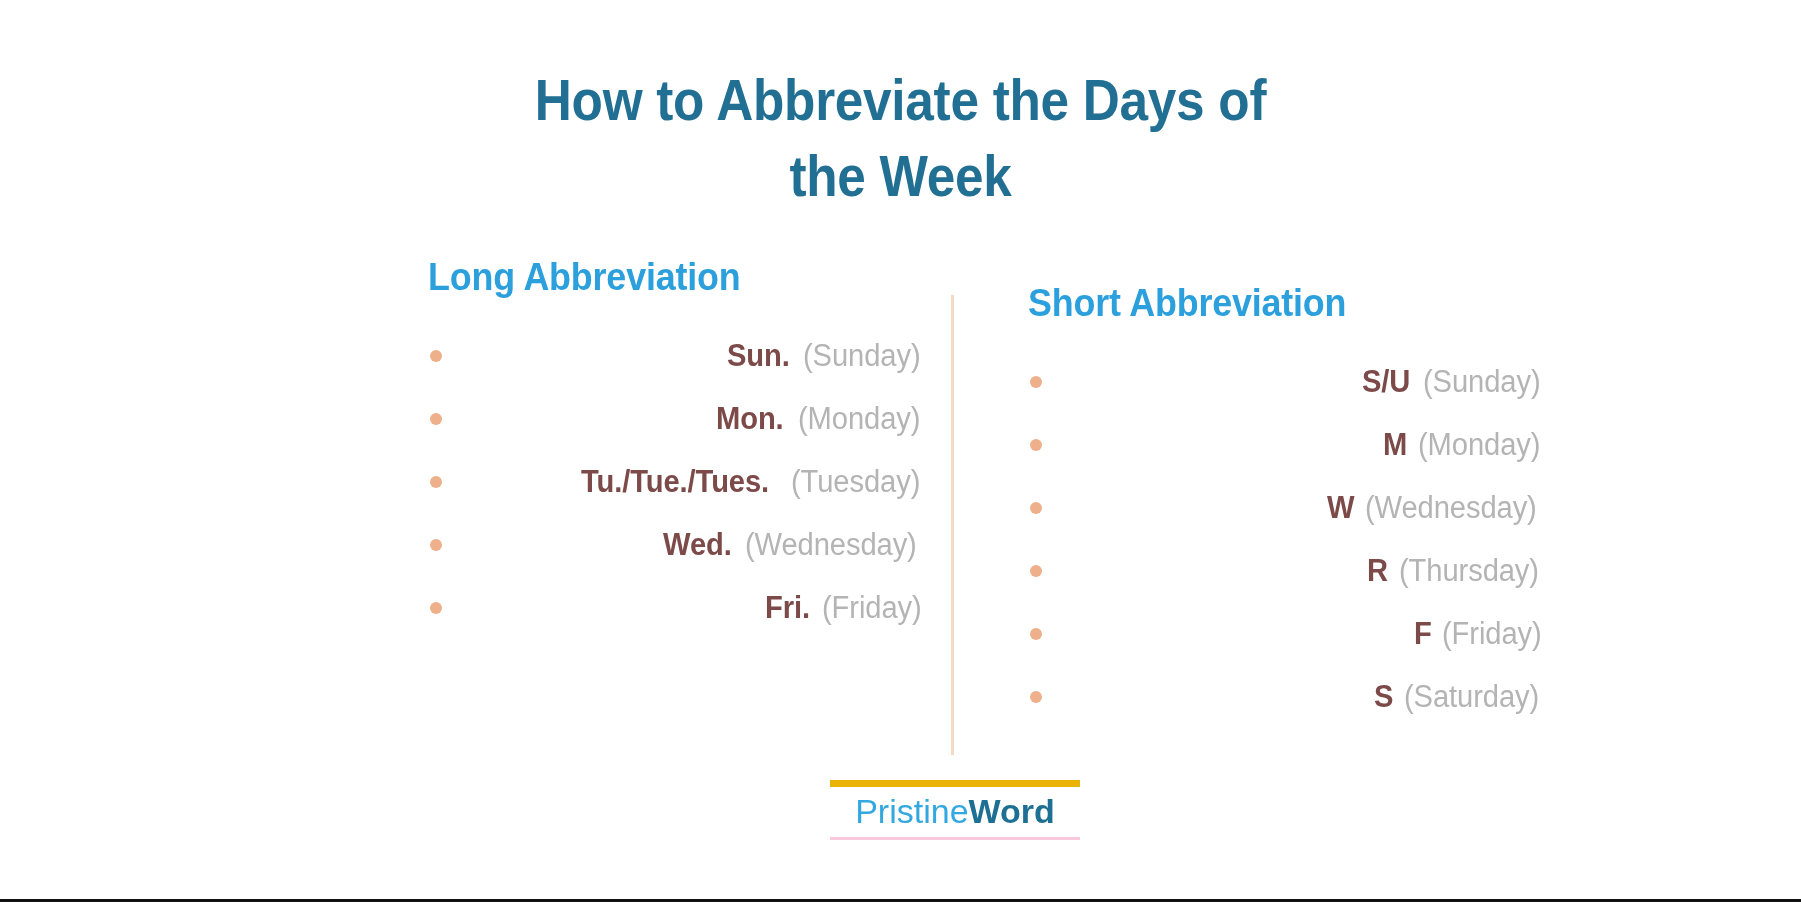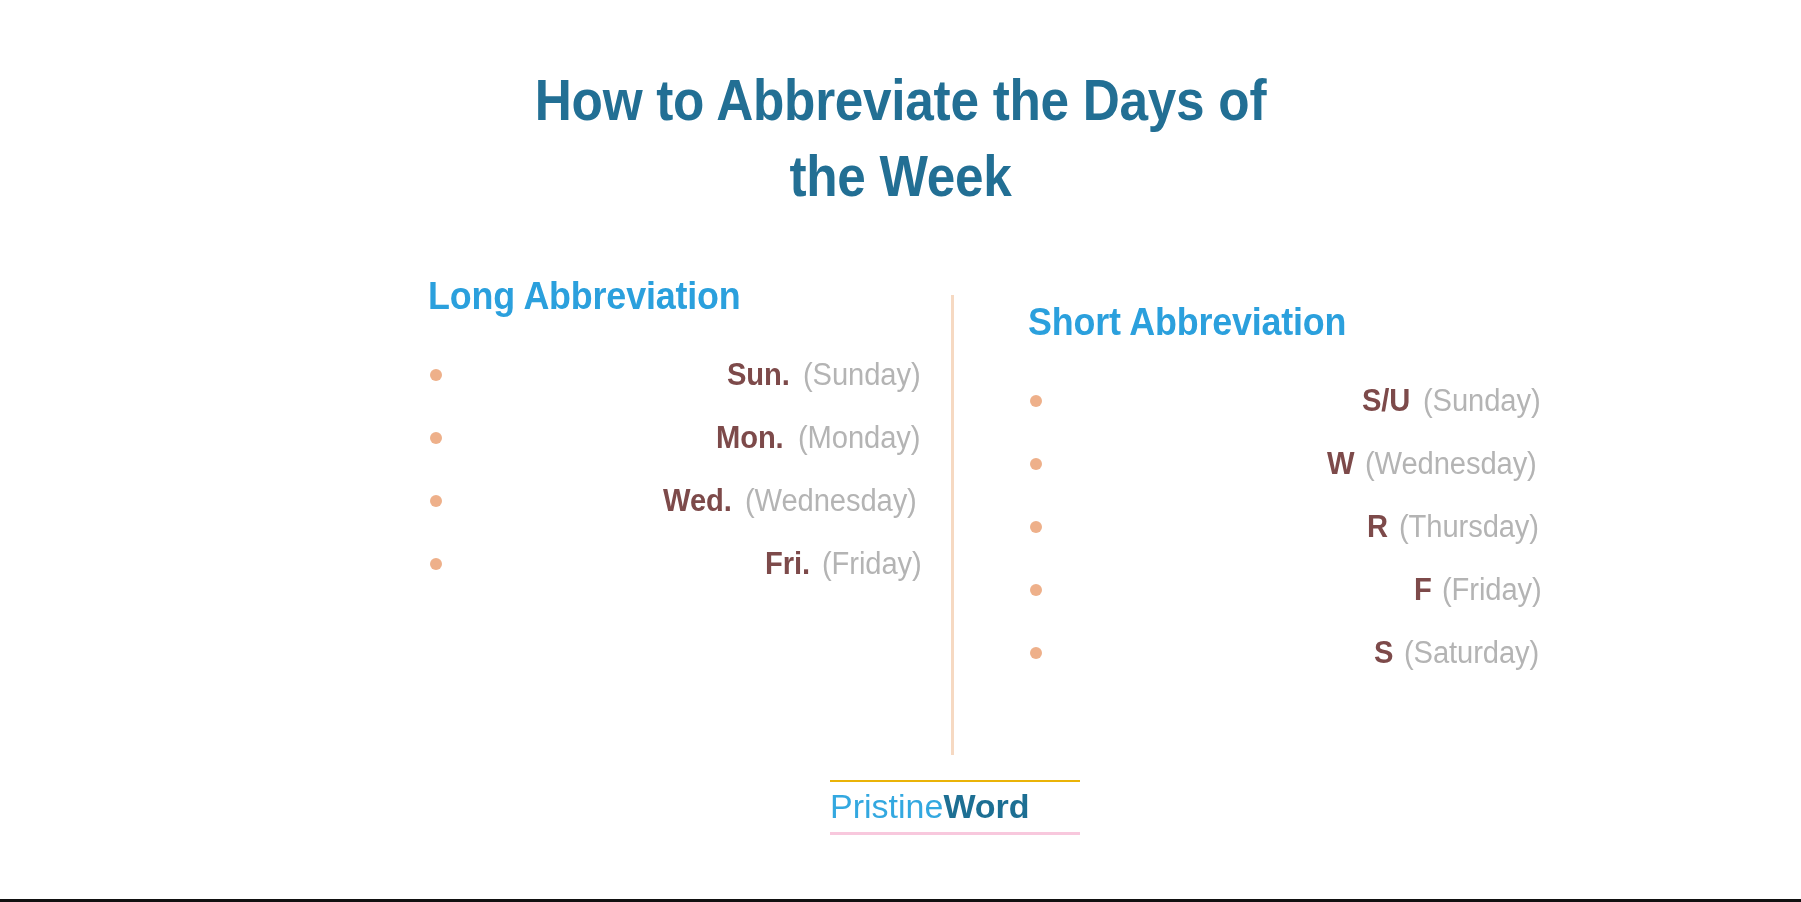--- a/index.html
+++ b/index.html
@@ -40,21 +40,21 @@
     letter-spacing: -0.3px;
     transform: scaleX(0.90);
     transform-origin: center center;
     white-space: nowrap;
   }
 
   
   .columns {
     position: absolute;
     left: 0;
-    top: 273px;
+    top: 254px;
     width: 1801px;
     height: 500px;
   }
   .column {
     position: absolute;
     top: 0;
   }
   .column.left  { left: 428px; width: 500px; }
   .column.right { left: 1028px; width: 520px; margin-top: 26px; }
 
@@ -127,24 +127,24 @@
     height: 460px;
     background: #f6d9c2;
   }
 
   
   .logo-block {
     position: absolute;
     left: 830px;
     top: 780px;
     width: 250px;
-    border-top: 2px solid #eab308;
+    border-top: 7px solid #eab308;
     border-bottom: 3px solid #f8c8dd;
     padding: 4px 0 6px 0;
-    text-align: left;
+    text-align: center;
   }
   .logo-text {
     font-family: "Liberation Sans", sans-serif;
     font-size: 34px;
     line-height: 40px;
     font-weight: normal;
     white-space: nowrap;
   }
   .logo-pristine { color: #33a8e0; }
   .logo-word     { color: #1d6f93; font-weight: bold; }
@@ -171,20 +171,25 @@
           <span class="abbr-short">Sun.</span>
           <span class="abbr-full">(Sunday)</span>
         </li>
         <li class="abbr-item">
           <span class="bullet-dot"></span>
           <span class="abbr-short">Mon.</span>
           <span class="abbr-full">(Monday)</span>
         </li>
         <li class="abbr-item">
           <span class="bullet-dot"></span>
+          <span class="abbr-short">Tu./Tue./Tues.</span>
+          <span class="abbr-full">(Tuesday)</span>
+        </li>
+        <li class="abbr-item">
+          <span class="bullet-dot"></span>
           <span class="abbr-short">Wed.</span>
           <span class="abbr-full">(Wednesday)</span>
         </li>
         <li class="abbr-item">
           <span class="bullet-dot"></span>
           <span class="abbr-short">Fri.</span>
           <span class="abbr-full">(Friday)</span>
         </li>
       </ul>
     </div>
@@ -192,20 +197,25 @@
     <div class="column right">
       <div class="col-heading">Short Abbreviation</div>
       <ul class="abbr-list">
         <li class="abbr-item">
           <span class="bullet-dot"></span>
           <span class="abbr-short">S/U</span>
           <span class="abbr-full">(Sunday)</span>
         </li>
         <li class="abbr-item">
           <span class="bullet-dot"></span>
+          <span class="abbr-short">M</span>
+          <span class="abbr-full">(Monday)</span>
+        </li>
+        <li class="abbr-item">
+          <span class="bullet-dot"></span>
           <span class="abbr-short">W</span>
           <span class="abbr-full">(Wednesday)</span>
         </li>
         <li class="abbr-item">
           <span class="bullet-dot"></span>
           <span class="abbr-short">R</span>
           <span class="abbr-full">(Thursday)</span>
         </li>
         <li class="abbr-item">
           <span class="bullet-dot"></span>

